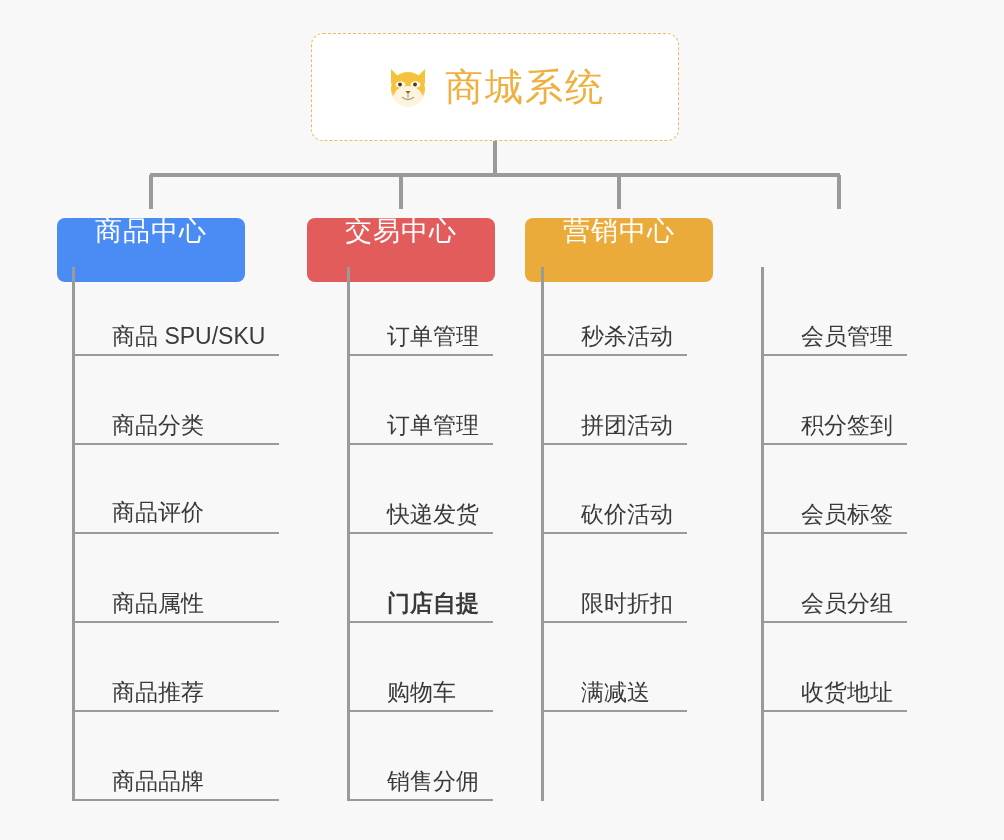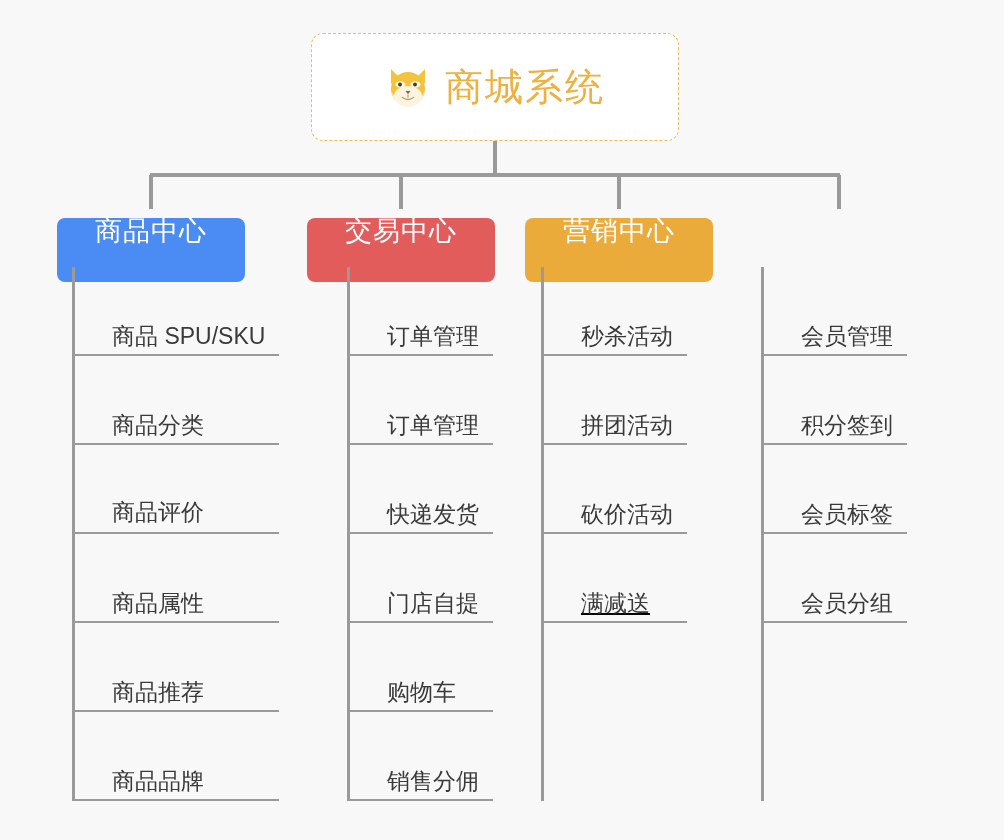--- a/index.html
+++ b/index.html
@@ -194,21 +194,21 @@
     <div class="branch-spine" style="height: 534px;"></div>
     <div class="leaf" style="border-bottom-color: rgb(154, 154, 154);">
         <span class="leaf-label">订单管理</span>
       </div>
     <div class="leaf" style="border-bottom-color: rgb(154, 154, 154);">
         <span class="leaf-label">订单管理</span>
       </div>
     <div class="leaf" style="border-bottom-color: rgb(154, 154, 154); justify-content: center;">
         <span class="leaf-label">快递发货</span>
       </div>
-    <div class="leaf" style="border-bottom-color: rgb(154, 154, 154);">
+    <div class="leaf" style="border-bottom-color: rgb(154, 154, 154); font-weight: bold;">
         <span class="leaf-label">门店自提</span>
       </div>
     <div class="leaf" style="border-bottom-color: rgb(154, 154, 154);">
         <span class="leaf-label">购物车</span>
       </div>
     <div class="leaf" style="border-bottom-color: rgb(154, 154, 154);">
         <span class="leaf-label">销售分佣</span>
       </div>
   </div>
 
@@ -216,34 +216,40 @@
     <div class="branch-spine" style="height: 534px;"></div>
     <div class="leaf" style="border-bottom-color: rgb(154, 154, 154); justify-content: center;">
         <span class="leaf-label">秒杀活动</span>
       </div>
     <div class="leaf" style="border-bottom-color: rgb(154, 154, 154);">
         <span class="leaf-label">拼团活动</span>
       </div>
     <div class="leaf" style="border-bottom-color: rgb(154, 154, 154);">
         <span class="leaf-label">砍价活动</span>
       </div>
-    <div class="leaf" style="border-bottom-color: rgb(154, 154, 154); text-decoration: underline;">
+    <div class="leaf" style="border-bottom-color: rgb(154, 154, 154);">
+        <span class="leaf-label">限时折扣</span>
+      </div>
+    <div class="leaf" style="border-bottom-color: rgb(154, 154, 154);">
         <span class="leaf-label">满减送</span>
       </div>
   </div>
 
   <div class="branch" style="left:761px;">
     <div class="branch-spine" style="height: 534px;"></div>
     <div class="leaf" style="border-bottom-color: rgb(154, 154, 154);">
         <span class="leaf-label">会员管理</span>
       </div>
     <div class="leaf" style="border-bottom-color: rgb(154, 154, 154);">
         <span class="leaf-label">积分签到</span>
       </div>
     <div class="leaf" style="border-bottom-color: rgb(154, 154, 154);">
         <span class="leaf-label">会员标签</span>
       </div>
     <div class="leaf" style="border-bottom-color: rgb(154, 154, 154);">
         <span class="leaf-label">会员分组</span>
       </div>
+    <div class="leaf" style="border-bottom-color: rgb(154, 154, 154);">
+        <span class="leaf-label">收货地址</span>
+      </div>
   </div>
 
 </div>
 
 </body></html>

